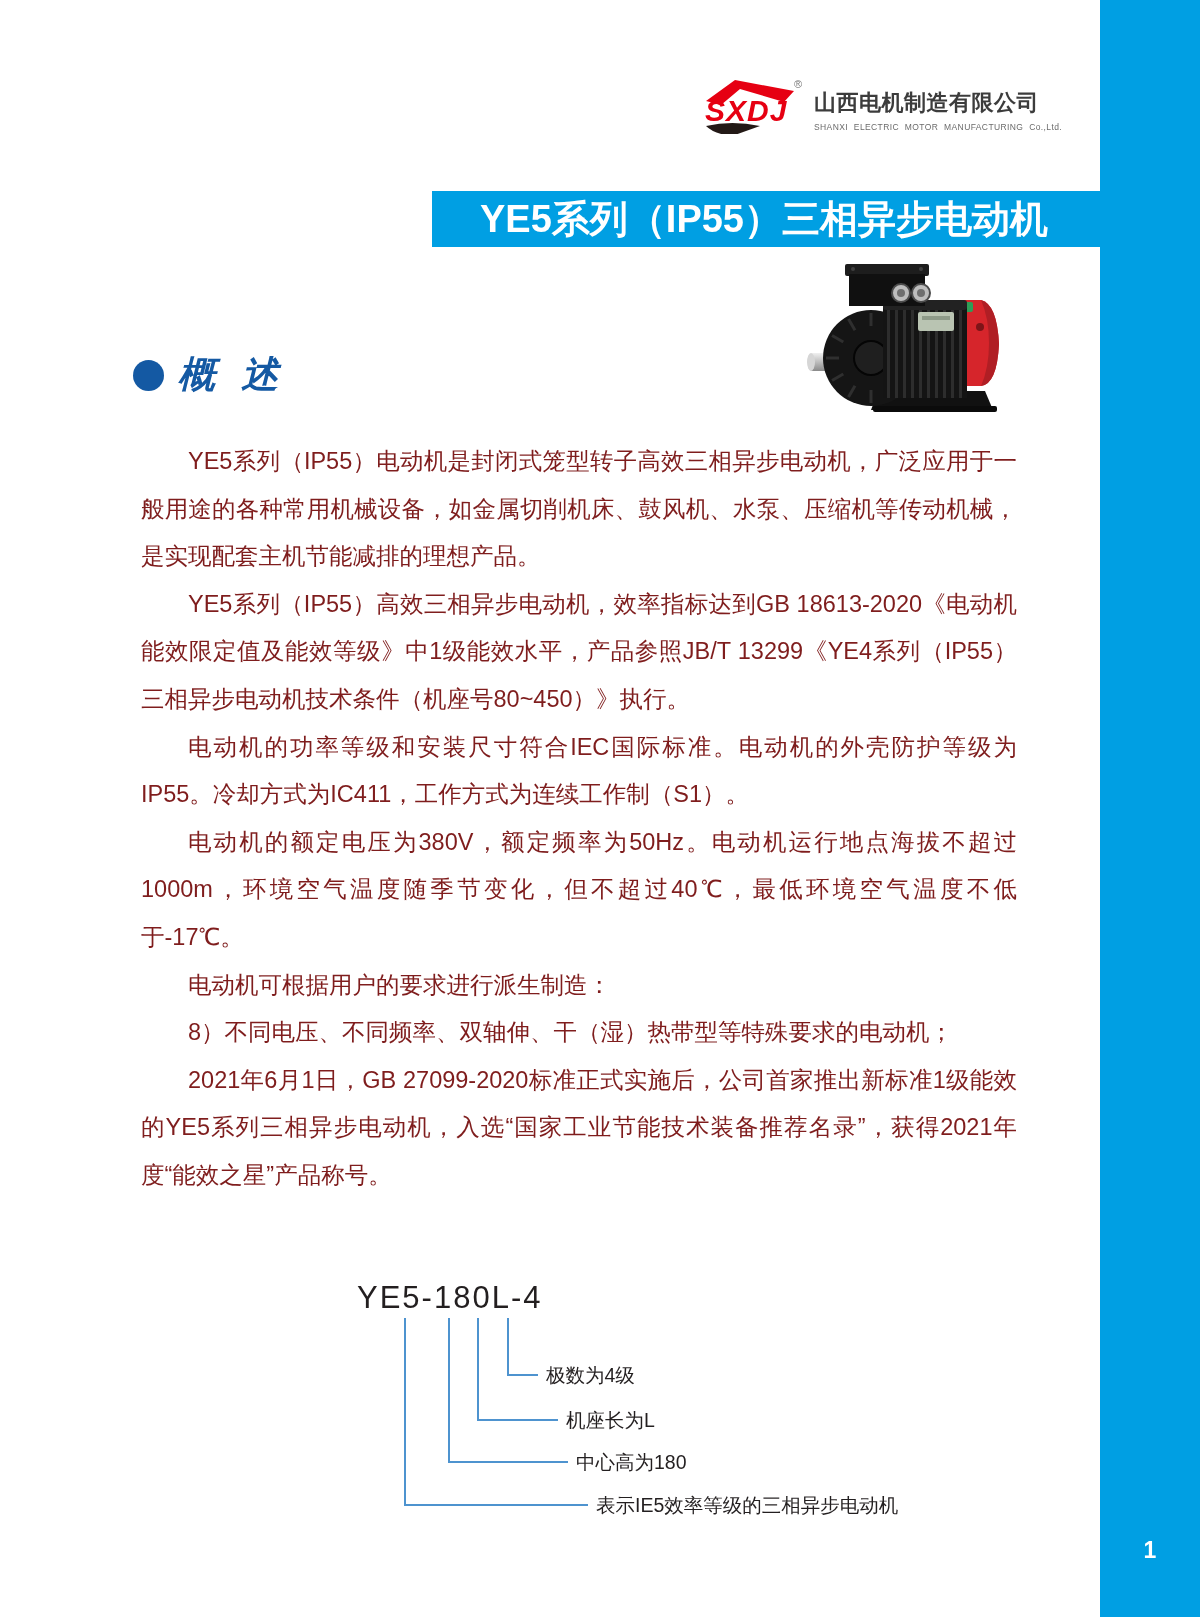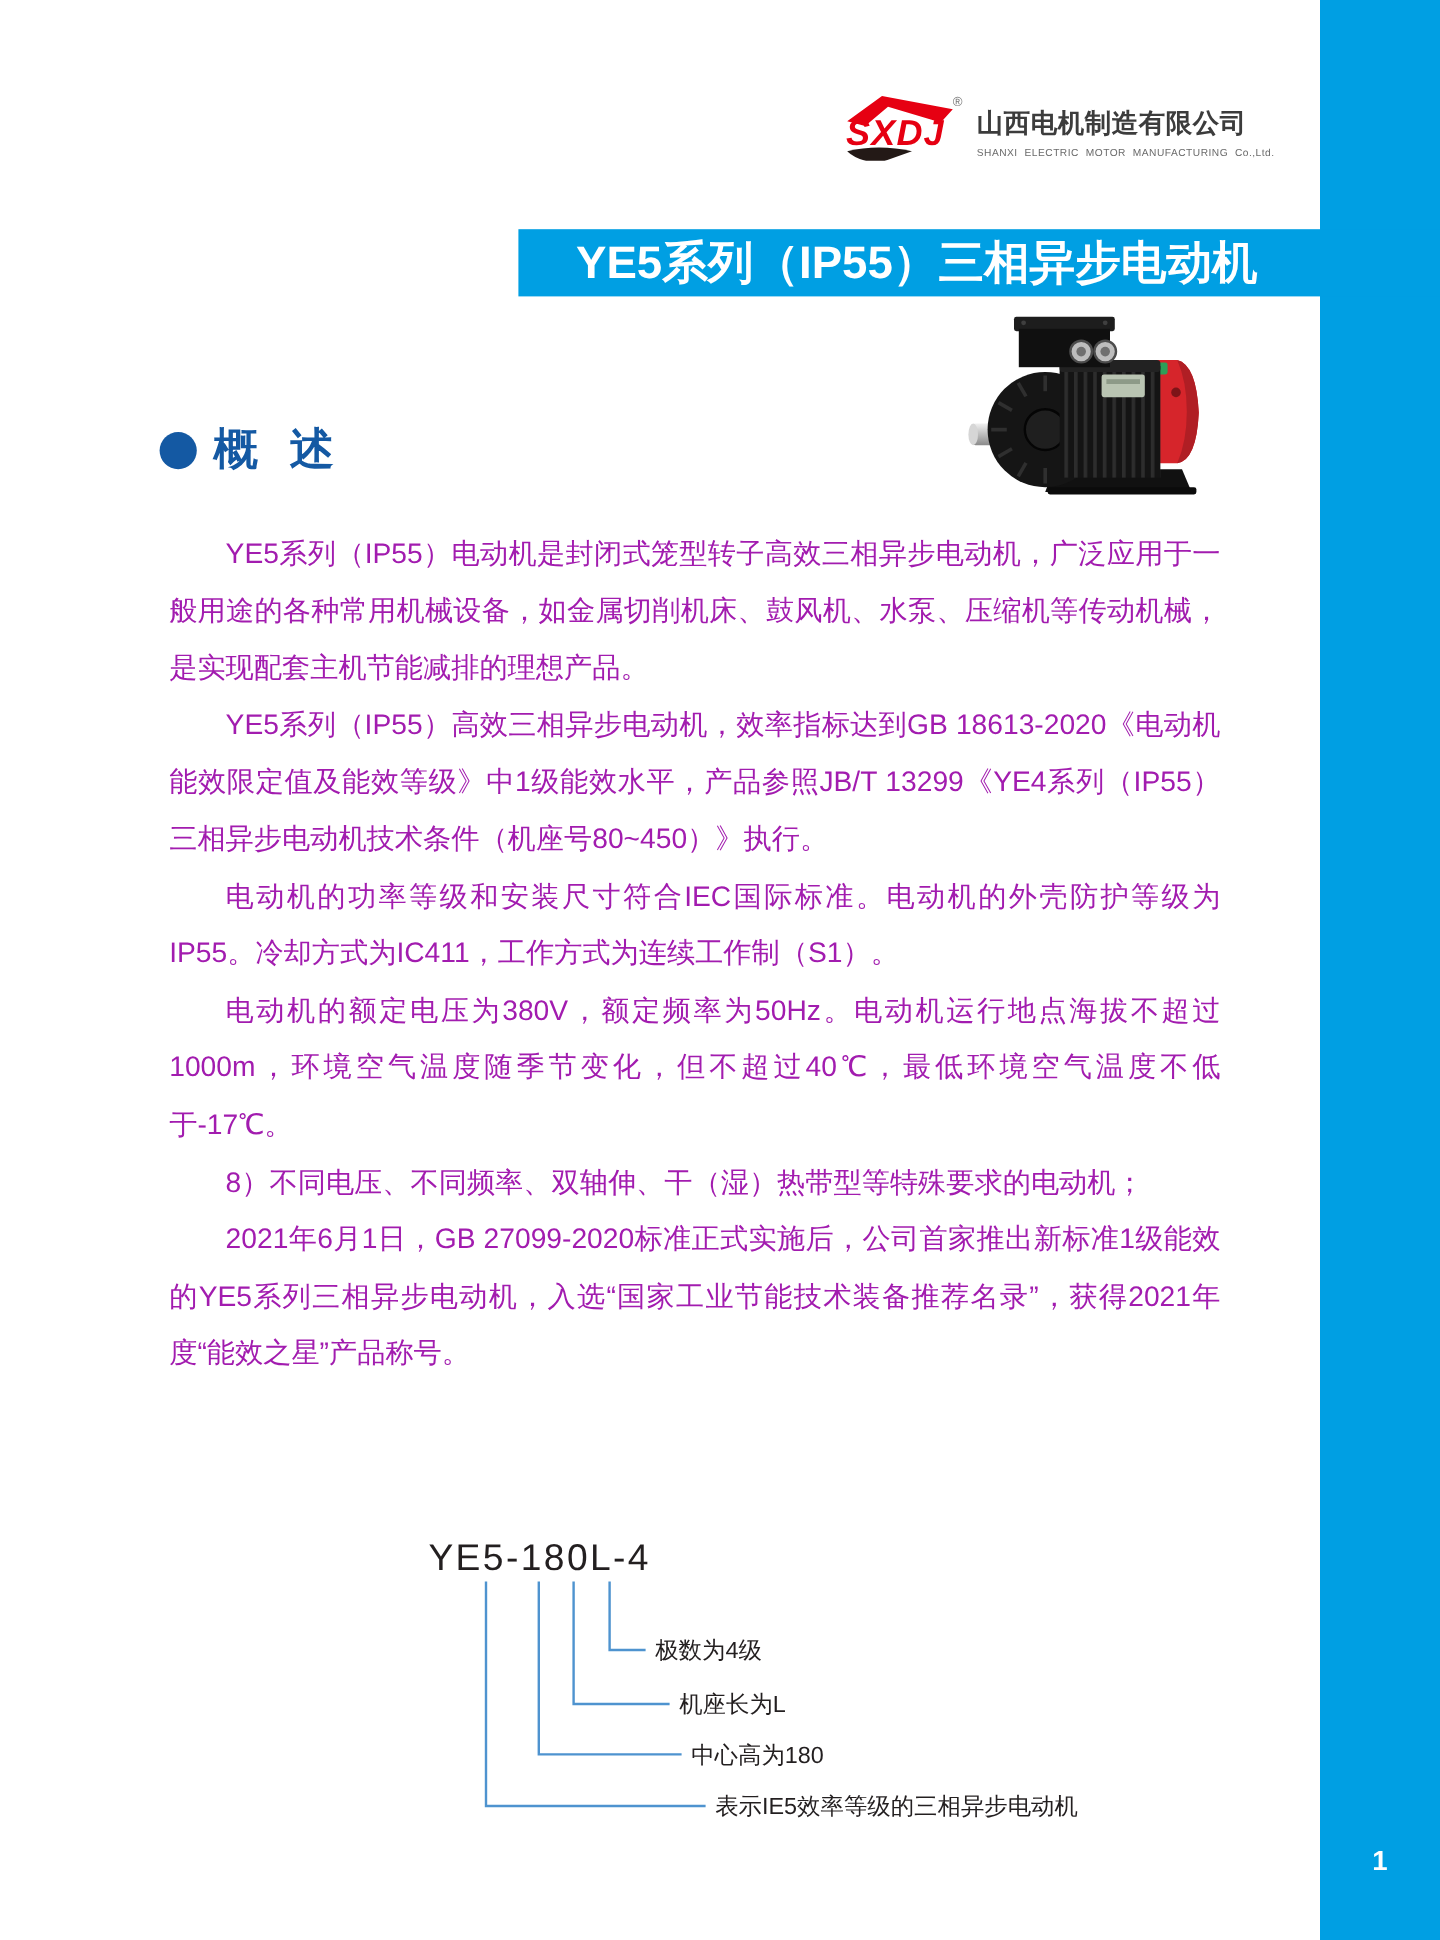--- a/index.html
+++ b/index.html
@@ -93,28 +93,29 @@
     border-radius: 50%;
     background: #1459a3;
     margin-right: 14px;
   }
   .overview-title {
     color: #1459a3;
     font-size: 37px;
     font-weight: bold;
     letter-spacing: 8px;
     white-space: nowrap;
+    font-style: italic;
   }
 
   
   .content {
     position: absolute;
     top: 438px; left: 141px;
     width: 876px;
-    color: #a21caf;
+    color: #7f1d1d;
     font-size: 23.5px;
     line-height: 47.6px;
     text-align: justify;
   }
   .content p { text-indent: 2em; }
 
   
   .model-diagram {
     position: absolute;
     top: 1230px; left: 300px;
@@ -215,20 +216,21 @@
   <div class="overview-header">
     <span class="bullet-icon"></span>
     <span class="overview-title">概 述</span>
   </div>
 
   <div class="content">
     <p>YE5系列（IP55）电动机是封闭式笼型转子高效三相异步电动机，广泛应用于一般用途的各种常用机械设备，如金属切削机床、鼓风机、水泵、压缩机等传动机械，是实现配套主机节能减排的理想产品。</p>
     <p>YE5系列（IP55）高效三相异步电动机，效率指标达到GB 18613-2020《电动机能效限定值及能效等级》中1级能效水平，产品参照JB/T 13299《YE4系列（IP55）三相异步电动机技术条件（机座号80~450）》执行。</p>
     <p>电动机的功率等级和安装尺寸符合IEC国际标准。电动机的外壳防护等级为IP55。冷却方式为IC411，工作方式为连续工作制（S1）。</p>
     <p>电动机的额定电压为380V，额定频率为50Hz。电动机运行地点海拔不超过1000m，环境空气温度随季节变化，但不超过40℃，最低环境空气温度不低于-17℃。</p>
+    <p>电动机可根据用户的要求进行派生制造：</p>
     <p>8）不同电压、不同频率、双轴伸、干（湿）热带型等特殊要求的电动机；</p>
     <p>2021年6月1日，GB 27099-2020标准正式实施后，公司首家推出新标准1级能效的YE5系列三相异步电动机，入选“国家工业节能技术装备推荐名录”，获得2021年度“能效之星”产品称号。</p>
   </div>
 
   <svg class="model-diagram" viewBox="0 0 640 310">
     <text class="model-text" x="57" y="78">YE5-180L-4</text>
     <polyline class="connector" points="208,88 208,145 238,145"></polyline>
     <polyline class="connector" points="178,88 178,190 258,190"></polyline>
     <polyline class="connector" points="149,88 149,232 268,232"></polyline>
     <polyline class="connector" points="105,88 105,275 288,275"></polyline>

